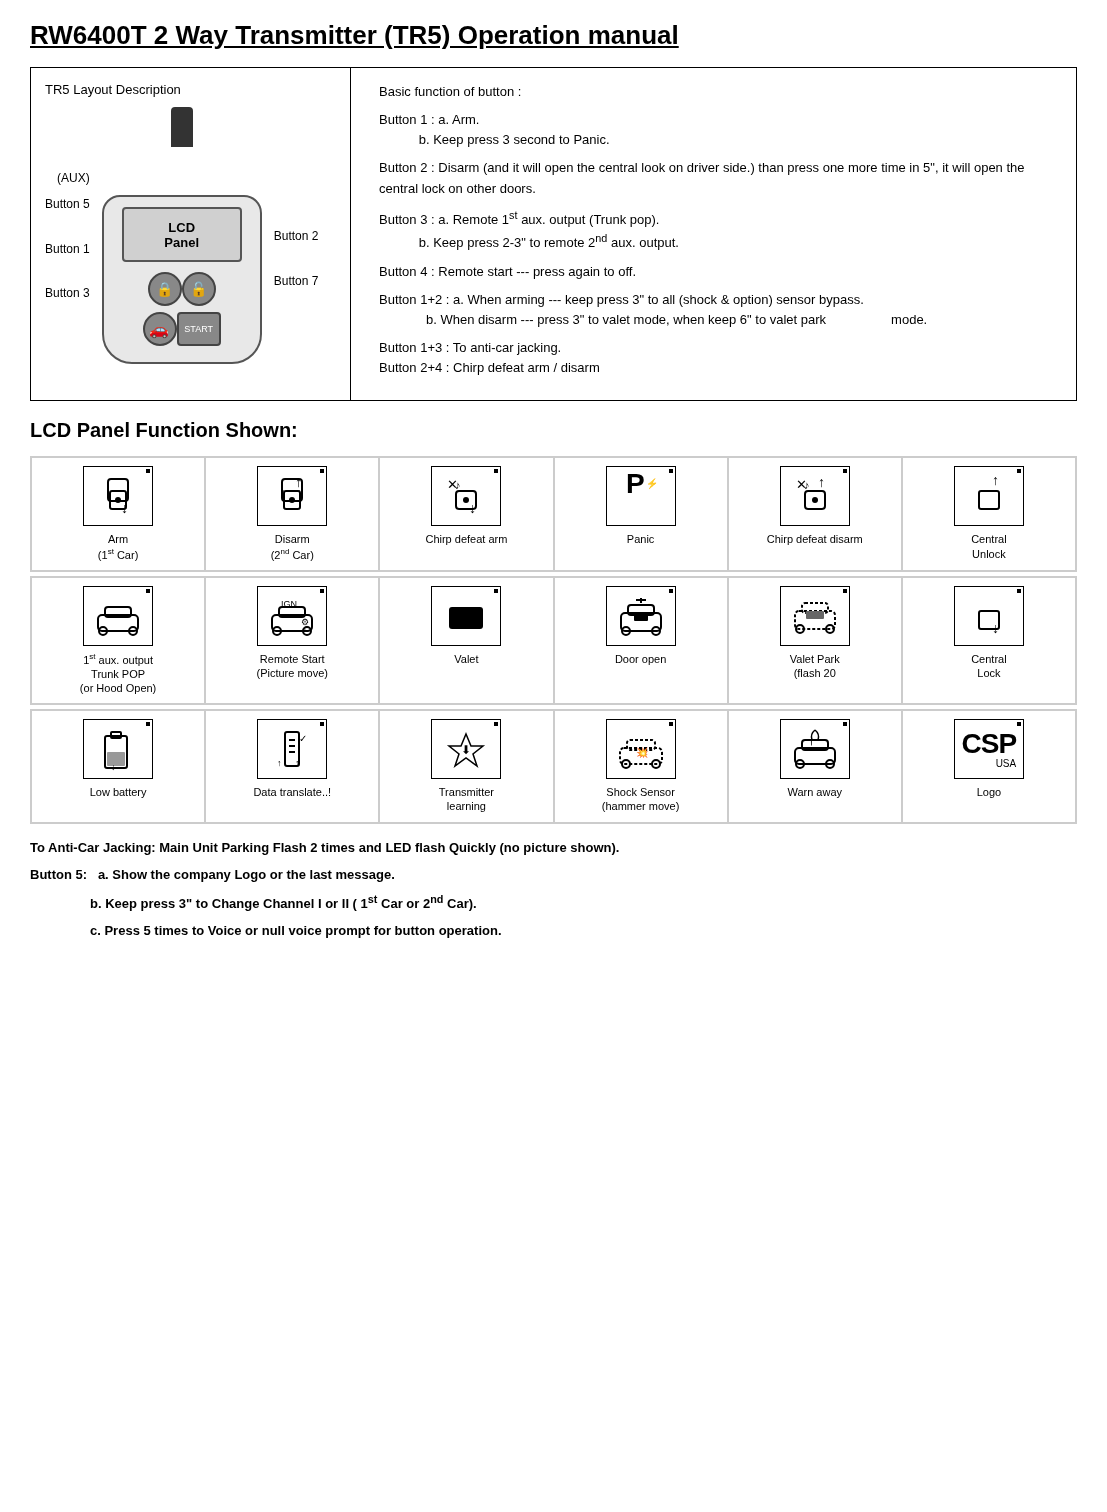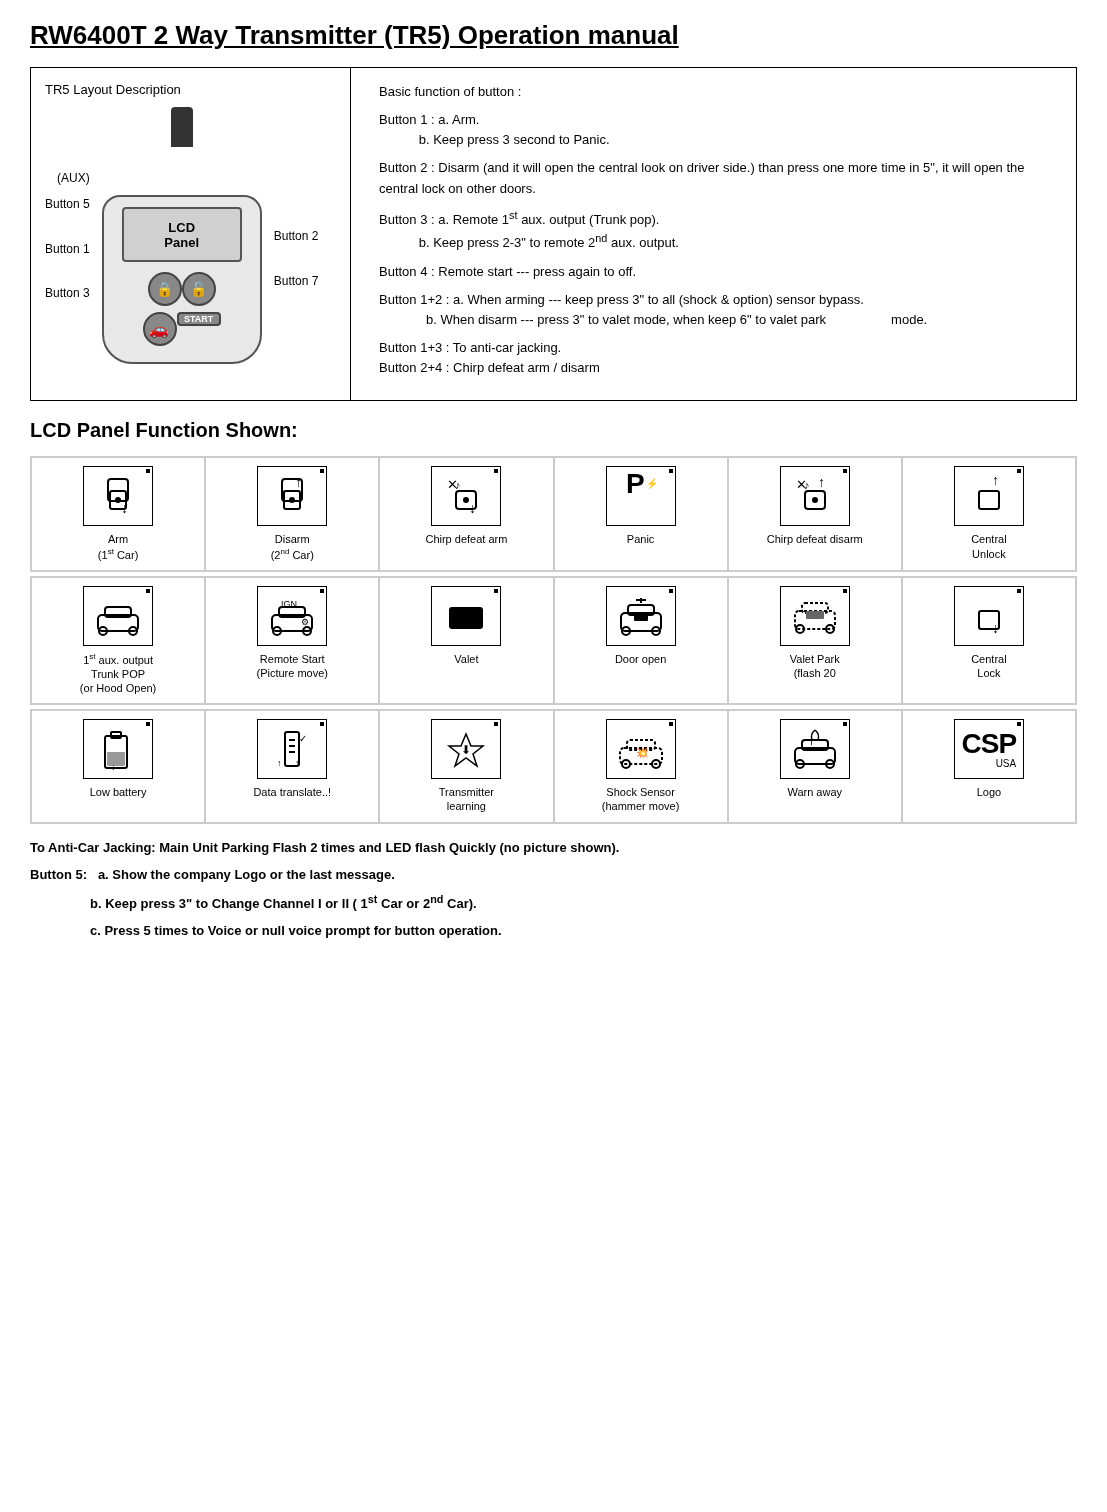--- a/index.html
+++ b/index.html
@@ -74,31 +74,30 @@
       background: #888;
       border: 2px solid #444;
       display: flex;
       align-items: center;
       justify-content: center;
       font-size: 10px;
       color: #fff;
     }
     .btn-start {
       width: 44px;
-      height: 14px;
+      height: 34px;
       background: #888;
       border: 2px solid #444;
       border-radius: 4px;
       display: flex;
       align-items: center;
       justify-content: center;
       font-size: 9px;
       color: #fff;
       margin: 0 auto;
-      font-weight: bold;
     }
     .buttons-area {
       display: flex;
       flex-direction: column;
       align-items: center;
     }
     .right-info {
       flex: 1;
       padding: 14px 16px;
       font-size: 13px;

